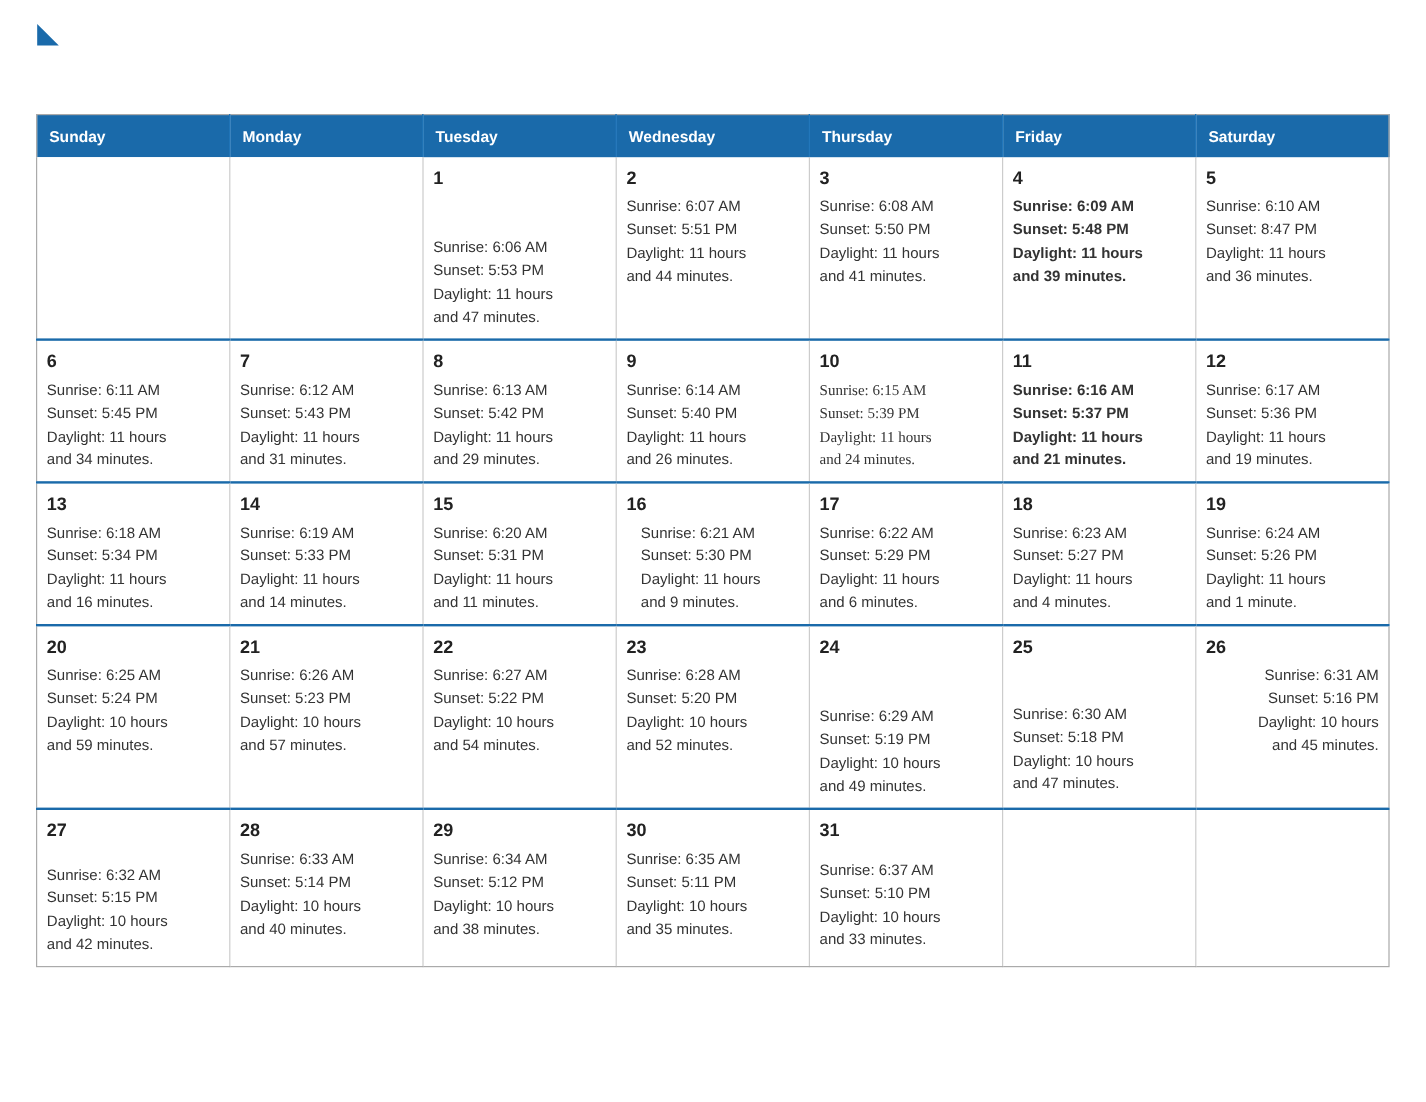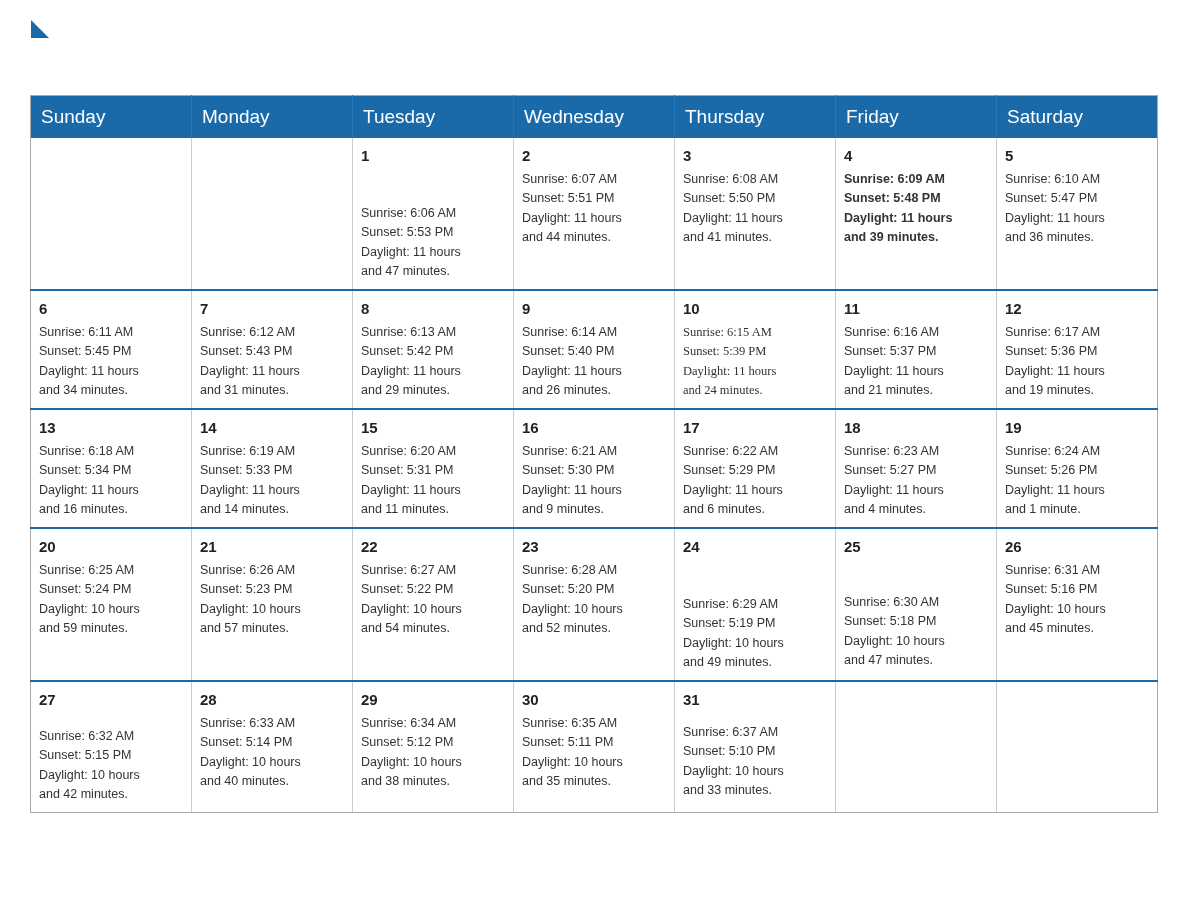--- a/index.html
+++ b/index.html
@@ -37,22 +37,22 @@
       margin-top: 4px;
     }
     .calendar {
       width: 100%;
       border-collapse: collapse;
       border: 1px solid #aaa;
     }
     .calendar thead tr th {
       background-color: #1a6aaa;
       color: #fff;
-      font-size: 19px;
-      font-weight: normal;
+      font-size: 13px;
+      font-weight: bold;
       padding: 10px 10px;
       text-align: left;
       border-right: 1px solid #2277bb;
     }
     .calendar thead tr th:last-child {
       border-right: none;
     }
     .calendar tbody tr td {
       vertical-align: top;
       padding: 7px 8px;
@@ -180,21 +180,21 @@
         <td>
           <span class="day-number">4</span>
           <div class="day-info" style="white-space: pre-line; font-weight: bold;">Sunrise: 6:09 AM
 Sunset: 5:48 PM
 Daylight: 11 hours
 and 39 minutes.</div>
         </td>
         <td>
           <span class="day-number">5</span>
           <div class="day-info" style="white-space: pre-line;">Sunrise: 6:10 AM
-Sunset: 5:47 PM
+Sunset: 8:47 PM
 Daylight: 11 hours
 and 36 minutes.</div>
         </td>
       </tr>
       <tr>
         <td>
           <span class="day-number">6</span>
           <div class="day-info" style="white-space: pre-line;">Sunrise: 6:11 AM
 Sunset: 5:45 PM
 Daylight: 11 hours
@@ -223,21 +223,21 @@
         </td>
         <td>
           <span class="day-number">10</span>
           <div class="day-info" style="white-space: pre-line; font-family: Liberation Serif, serif;">Sunrise: 6:15 AM
 Sunset: 5:39 PM
 Daylight: 11 hours
 and 24 minutes.</div>
         </td>
         <td>
           <span class="day-number">11</span>
-          <div class="day-info" style="white-space: pre-line;">Sunrise: 6:16 AM
+          <div class="day-info" style="white-space: pre-line; font-weight: bold;">Sunrise: 6:16 AM
 Sunset: 5:37 PM
 Daylight: 11 hours
 and 21 minutes.</div>
         </td>
         <td>
           <span class="day-number">12</span>
           <div class="day-info" style="white-space: pre-line;">Sunrise: 6:17 AM
 Sunset: 5:36 PM
 Daylight: 11 hours
 and 19 minutes.</div>
@@ -260,21 +260,21 @@
         </td>
         <td>
           <span class="day-number">15</span>
           <div class="day-info" style="white-space: pre-line;">Sunrise: 6:20 AM
 Sunset: 5:31 PM
 Daylight: 11 hours
 and 11 minutes.</div>
         </td>
         <td>
           <span class="day-number">16</span>
-          <div class="day-info" style="white-space: pre-line;">Sunrise: 6:21 AM
+          <div class="day-info" style="white-space: pre-line; margin-left: 12px;">Sunrise: 6:21 AM
 Sunset: 5:30 PM
 Daylight: 11 hours
 and 9 minutes.</div>
         </td>
         <td>
           <span class="day-number">17</span>
           <div class="day-info" style="white-space: pre-line;">Sunrise: 6:22 AM
 Sunset: 5:29 PM
 Daylight: 11 hours
 and 6 minutes.</div>
@@ -332,21 +332,21 @@
         </td>
         <td>
           <span class="day-number">25</span>
           <div class="day-info" style="white-space: pre-line; margin-top: 35px;">Sunrise: 6:30 AM
 Sunset: 5:18 PM
 Daylight: 10 hours
 and 47 minutes.</div>
         </td>
         <td>
           <span class="day-number">26</span>
-          <div class="day-info" style="white-space: pre-line;">Sunrise: 6:31 AM
+          <div class="day-info" style="white-space: pre-line; text-align: right;">Sunrise: 6:31 AM
 Sunset: 5:16 PM
 Daylight: 10 hours
 and 45 minutes.</div>
         </td>
       </tr>
       <tr>
         <td>
           <span class="day-number">27</span>
           <div class="day-info" style="white-space: pre-line; margin-top: 16px;">Sunrise: 6:32 AM
 Sunset: 5:15 PM

